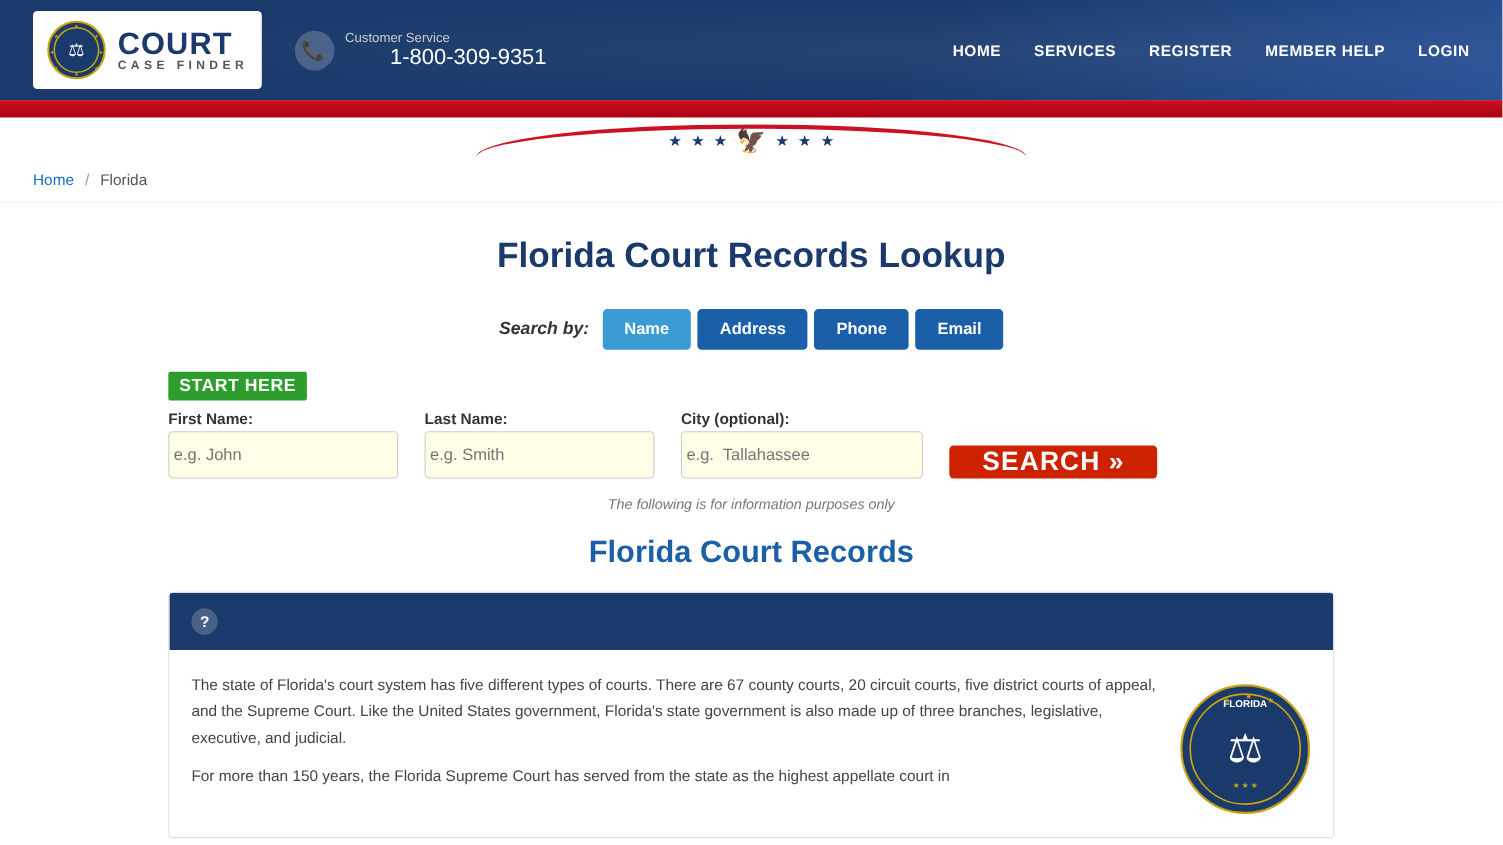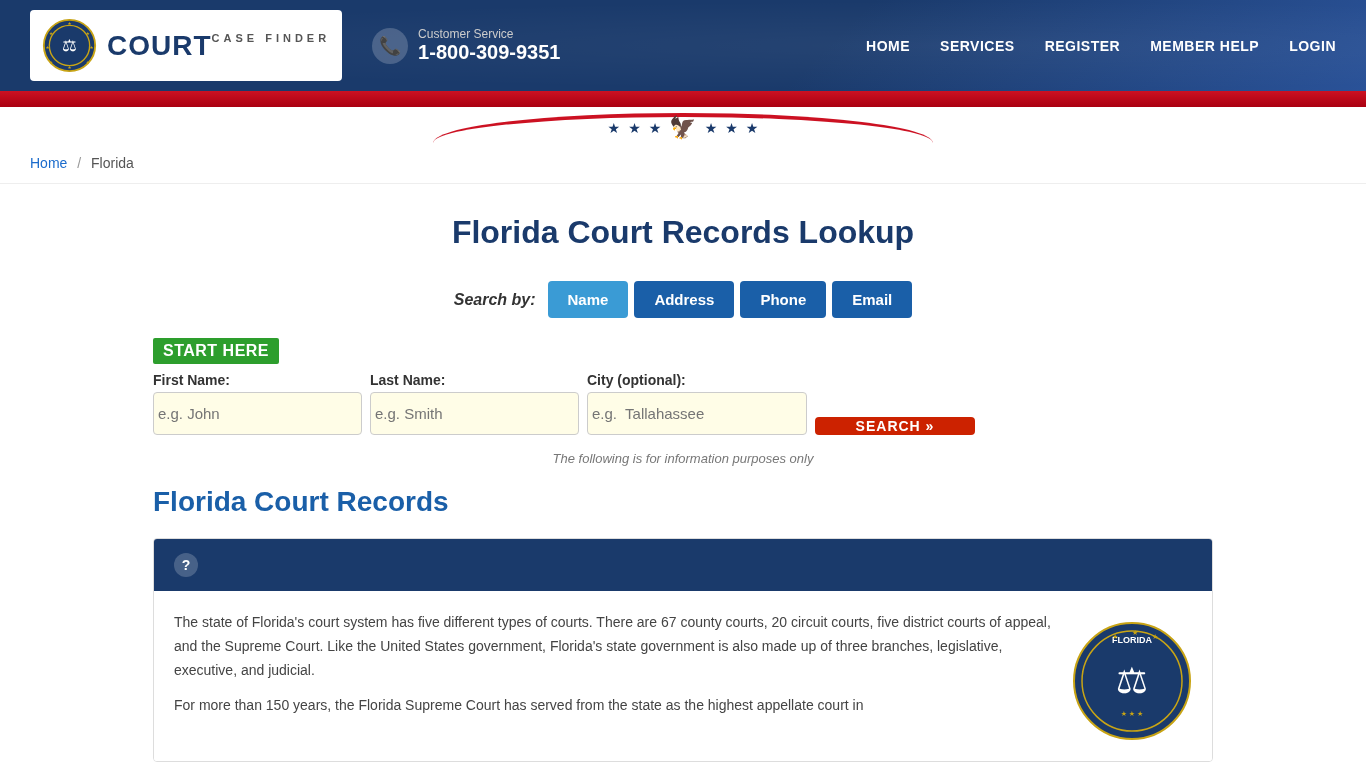--- a/index.html
+++ b/index.html
@@ -38,20 +38,21 @@
       display: flex;
       align-items: center;
       gap: 10px;
     }
     .logo-seal {
       width: 55px;
       height: 55px;
     }
     .logo-text {
       display: flex;
+      flex-direction: column;
       align-items: flex-start;
     }
     .logo-court {
       font-size: 28px;
       font-weight: 900;
       color: #1a3a6b;
       letter-spacing: 1px;
       line-height: 1;
     }
     .logo-case-finder {
@@ -77,22 +78,23 @@
       align-items: center;
       justify-content: center;
       font-size: 18px;
     }
     .cs-text-label {
       font-size: 12px;
       color: #ccc;
     }
     .cs-phone {
       font-size: 20px;
-      font-weight: bold;
-      color: white;
+      font-weight: normal;
+      color: white;
+      margin-left: 41px;
     }
     .main-nav {
       display: flex;
       gap: 30px;
       align-items: center;
     }
     .main-nav a {
       color: white;
       text-decoration: none;
       font-size: 14px;
@@ -213,21 +215,21 @@
       font-weight: 700;
       padding: 4px 10px;
       border-radius: 2px;
       margin-bottom: 8px;
       letter-spacing: 0.5px;
     }
 
     .form-fields {
       display: flex;
       align-items: flex-end;
-      gap: 8px;
+      gap: 24px;
       flex-wrap: nowrap;
     }
     .field-group {
       display: flex;
       flex-direction: column;
       gap: 4px;
     }
     .field-group label {
       font-size: 14px;
       font-weight: 700;
@@ -246,40 +248,40 @@
     }
     .field-group.first-name input { min-width: 200px; }
     .field-group.last-name input { min-width: 200px; }
     .field-group.city input { min-width: 220px; }
 
     .search-button {
       background: #cc2200;
       color: white;
       border: none;
       padding: 1px 30px;
-      font-size: 14px;
+      font-size: 24px;
       font-weight: 800;
       border-radius: 4px;
       cursor: pointer;
       white-space: nowrap;
       min-width: 160px;
       letter-spacing: 1px;
     }
 
     .info-note {
       text-align: center;
       font-style: italic;
       color: #777;
       font-size: 13px;
       margin-top: 16px;
     }
 
     
     .section-title {
-      text-align: left;
+      text-align: center;
       font-size: 28px;
       font-weight: 800;
       color: #1a5fa8;
       margin: 20px 0 20px 0;
     }
 
     
     .faq-item {
       border: 1px solid #ddd;
       border-radius: 4px;

